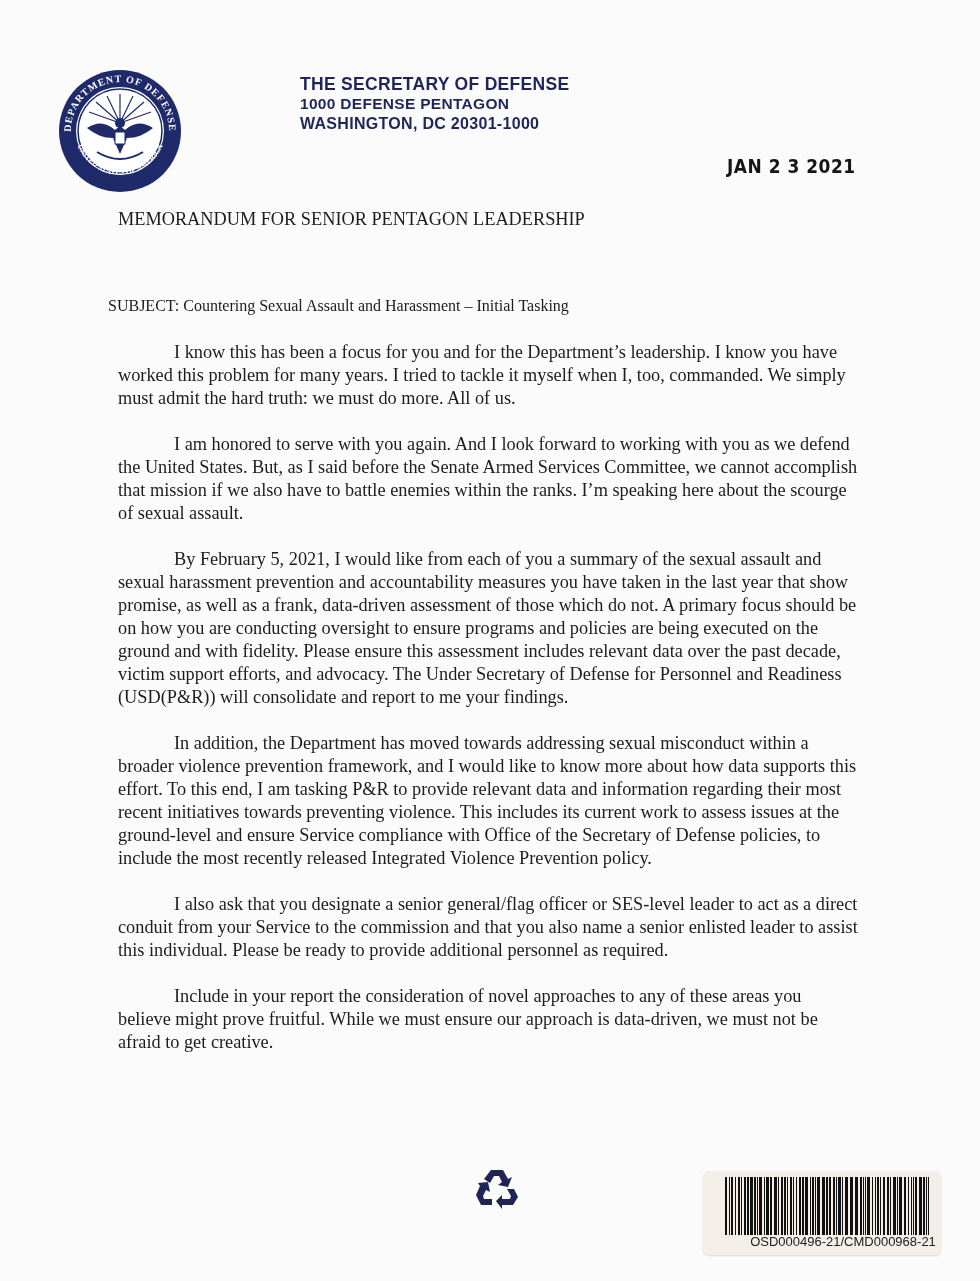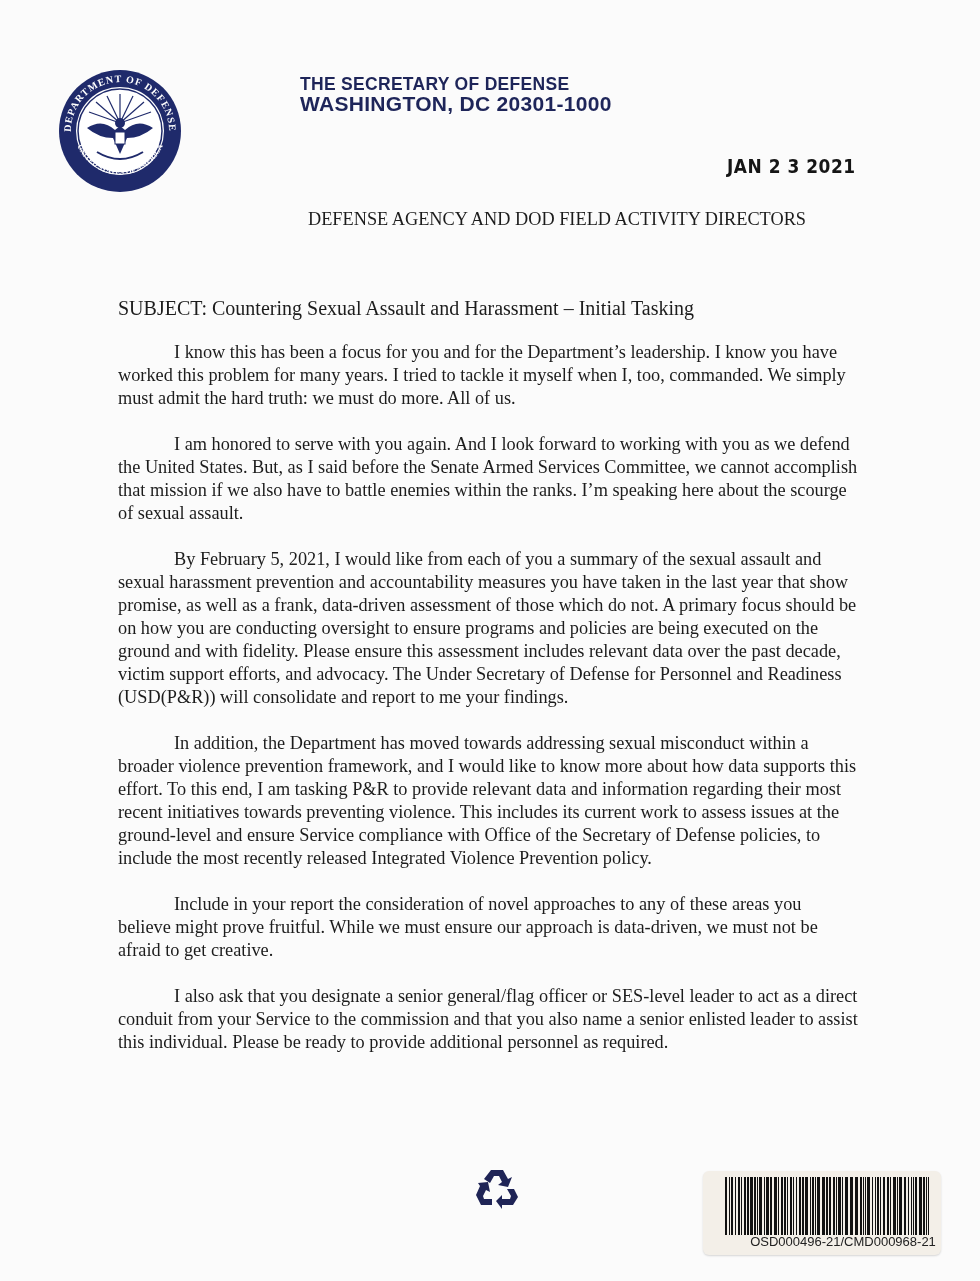--- a/index.html
+++ b/index.html
@@ -8,28 +8,28 @@
     font-family: "Liberation Serif", "DejaVu Serif", serif; color: #1c1c1c;
   }
   .page { position: absolute; left: 0; top: 0; width: 980px; height: 1281px; }
   .seal { position: absolute; left: 57px; top: 68px; width: 126px; height: 126px; }
   .letterhead {
     position: absolute; left: 300px; width: 400px; top: 74px; 
     font-family: "Liberation Sans", "DejaVu Sans", sans-serif; font-weight: bold; color: #1e2559;
   }
   .letterhead .l1 { font-size: 17.5px; letter-spacing: 0.3px; line-height: 20px; }
   .letterhead .l2 { font-size: 15.5px; letter-spacing: 0.3px; line-height: 20px; }
-  .letterhead .l3 { font-size: 21px; letter-spacing: 0.3px; line-height: 20px; }
+  .letterhead .l3 { font-size: 16px; letter-spacing: 0.3px; line-height: 20px; }
   .date-stamp {
     position: absolute; left: 727px; top: 154px; font-family: "DejaVu Sans", sans-serif;
     font-size: 20px; font-weight: bold; color: #151515; letter-spacing: 0.6px; transform: scaleX(0.85); transform-origin: left;
   }
   .memo-for { position: absolute; left: 118px; top: 208px; font-size: 18.3px; line-height: 23px; }
   .memo-for .indent { padding-left: 190px; }
-  .subject { position: absolute; left: 118px; top: 297px; font-size: 20px; }
+  .subject { position: absolute; left: 108px; top: 297px; font-size: 16px; }
   .body-text { position: absolute; left: 118px; top: 341px; width: 740px; font-size: 18.3px; line-height: 23px; }
   .body-text p { margin: 0 0 23px 0; text-indent: 56px; }
   .recycle { position: absolute; left: 474px; top: 1167px; width: 46px; height: 42px; }
   .barcode-label {
     position: absolute; left: 703px; top: 1171px; width: 238px; height: 84px; background: #f3efe8;
     border-radius: 6px; box-shadow: 0 1px 2px rgba(0,0,0,0.15);
   }
   .barcode { position: absolute; left: 22px; top: 6px; width: 205px; height: 58px; }
   .barcode-text {
     position: absolute; left: 0; width: 280px; top: 63px; text-align: center;
@@ -65,38 +65,39 @@
       <line x1="63" y1="55" x2="94" y2="44"></line>
     </g>
     <path d="M30 60 Q45 50 58 62 L63 58 L68 62 Q81 50 96 60 Q84 70 70 70 L63 86 L56 70 Q42 70 30 60 Z" fill="#1f2a6b"></path>
     <circle cx="63" cy="55" r="5" fill="#1f2a6b"></circle>
     <rect x="58" y="64" width="10" height="12" fill="#fff" stroke="#1f2a6b"></rect>
     <path d="M40 84 Q63 98 86 84" fill="none" stroke="#1f2a6b" stroke-width="2"></path>
   </svg>
 
   <div class="letterhead">
     <div class="l1">THE SECRETARY OF DEFENSE</div>
+    <div class="l2">1000 DEFENSE PENTAGON</div>
     <div class="l3">WASHINGTON, DC 20301-1000</div>
   </div>
 
   <div class="date-stamp">JAN 2 3 2021</div>
 
   <div class="memo-for">
-    <div class="indent">DEFENSE AGENCY AND DOD FIELD ACTIVITY DIRECTORS</div>
+    <div>MEMORANDUM FOR SENIOR PENTAGON LEADERSHIP</div>
   </div>
 
   <div class="subject">SUBJECT:  Countering Sexual Assault and Harassment – Initial Tasking</div>
 
   <div class="body-text">
     <p>I know this has been a focus for you and for the Department’s leadership.  I know you have worked this problem for many years.  I tried to tackle it myself when I, too, commanded.  We simply must admit the hard truth:  we must do more.  All of us.</p>
     <p>I am honored to serve with you again.  And I look forward to working with you as we defend the United States.  But, as I said before the Senate Armed Services Committee, we cannot accomplish that mission if we also have to battle enemies within the ranks.  I’m speaking here about the scourge of sexual assault.</p>
     <p>By February 5, 2021, I would like from each of you a summary of the sexual assault and sexual harassment prevention and accountability measures you have taken in the last year that show promise, as well as a frank, data-driven assessment of those which do not.  A primary focus should be on how you are conducting oversight to ensure programs and policies are being executed on the ground and with fidelity.  Please ensure this assessment includes relevant data over the past decade, victim support efforts, and advocacy.  The Under Secretary of Defense for Personnel and Readiness (USD(P&amp;R)) will consolidate and report to me your findings.</p>
     <p>In addition, the Department has moved towards addressing sexual misconduct within a broader violence prevention framework, and I would like to know more about how data supports this effort.  To this end, I am tasking P&amp;R to provide relevant data and information regarding their most recent initiatives towards preventing violence.  This includes its current work to assess issues at the ground-level and ensure Service compliance with Office of the Secretary of Defense policies, to include the most recently released Integrated Violence Prevention policy.</p>
+    <p>I also ask that you designate a senior general/flag officer or SES-level leader to act as a direct conduit from your Service to the commission and that you also name a senior enlisted leader to assist this individual.  Please be ready to provide additional personnel as required.</p>
     <p>Include in your report the consideration of novel approaches to any of these areas you believe might prove fruitful.  While we must ensure our approach is data-driven, we must not be afraid to get creative.</p>
-    <p>I also ask that you designate a senior general/flag officer or SES-level leader to act as a direct conduit from your Service to the commission and that you also name a senior enlisted leader to assist this individual.  Please be ready to provide additional personnel as required.</p>
   </div>
 
   <svg class="recycle" viewBox="0 0 46 42">
     <g fill="#1f2456">
       <path d="M17 3 L29 3 L34 12 L38 10 L34 20 L24 18 L28 15 L25 9 L20 9 L16 16 L10 12 Z"></path>
       <path d="M40 22 L44 30 L39 38 L28 38 L28 42 L22 34 L28 28 L28 32 L36 32 L37 29 L33 22 Z"></path>
       <path d="M6 19 L2 28 L7 38 L18 38 L18 32 L10 32 L9 29 L12 23 L16 25 L14 15 L4 16 Z"></path>
     </g>
   </svg>
 

